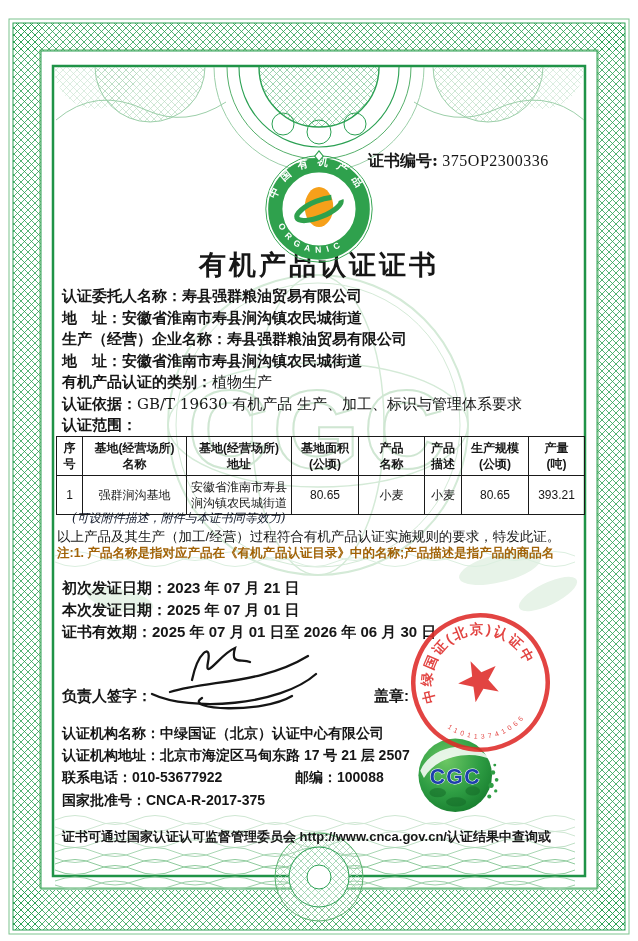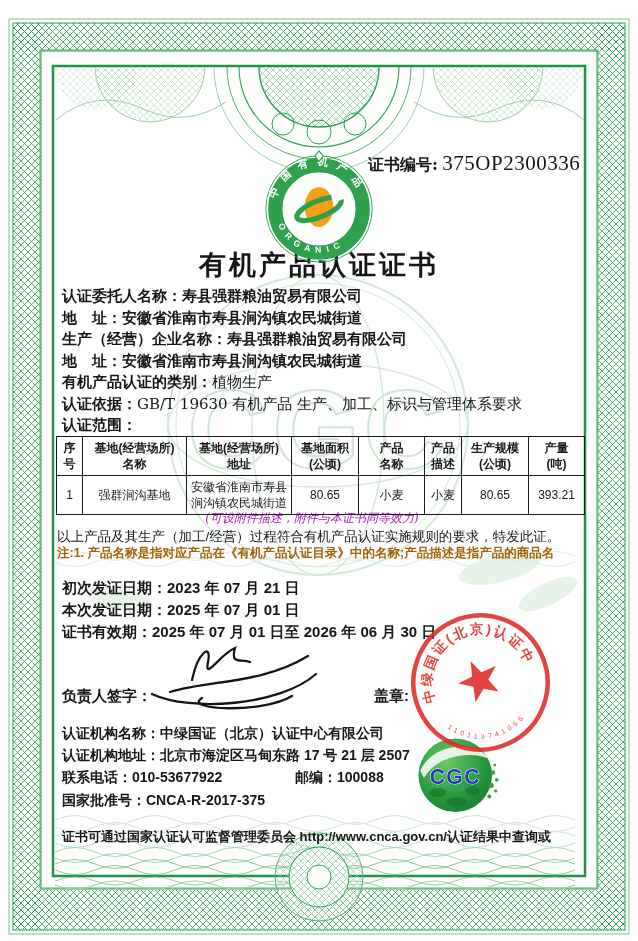--- a/index.html
+++ b/index.html
@@ -3,33 +3,33 @@
 <meta charset="utf-8">
 <style>
   html,body{margin:0;padding:0;background:#ffffff;}
   .sheet{position:relative;width:638px;height:941px;background:#fff;overflow:hidden;
          font-family:"Liberation Sans",sans-serif;color:#161616;}
   .abs{position:absolute;}
   svg.deco{position:absolute;left:0;top:0;z-index:0;}
   .content{position:absolute;left:0;top:0;width:638px;height:941px;z-index:2;}
   .certno{left:368px;top:151px;white-space:nowrap;}
   .certno .lbl{font-family:"DejaVu Serif",serif;font-weight:bold;font-size:16px;}
-  .certno .num{font-family:"Liberation Serif",serif;font-size:21px;letter-spacing:.5px;}
+  .certno .num{font-family:"Liberation Serif",serif;font-size:16px;letter-spacing:.5px;}
   .title{left:0;top:247px;width:638px;text-align:center;font-size:27px;font-weight:bold;letter-spacing:3px;}
   .fields{left:62px;top:285px;}
   .fields .line{height:21.5px;line-height:21.5px;white-space:nowrap;font-size:15px;}
   .lbl,.val{font-weight:bold;text-align:right;}
   .kai{font-family:"DejaVu Serif",serif;font-weight:normal;}
   table.scope{position:absolute;left:56px;top:436px;width:528px;border-collapse:collapse;table-layout:fixed;z-index:2;}
   table.scope th,table.scope td{border:1.6px solid #1a1a1a;text-align:center;vertical-align:middle;
         font-size:12px;white-space:pre-line;line-height:16px;padding:2px 1px;background:transparent;}
   table.scope th{font-weight:bold;height:34px;}
   table.scope td{height:34px;}
-  .attach{left:48px;top:510px;width:528px;text-align:center;font-size:12px;
-          font-family:"DejaVu Serif",serif;font-style:italic;color:#a21caf;}
+  .attach{left:72px;top:510px;width:528px;text-align:left;font-size:12px;
+          font-family:"DejaVu Serif",serif;font-style:italic;color:#0f172a;}
   .statement{left:57px;top:528px;font-size:13.5px;font-weight:normal;white-space:nowrap;}
   .notes{left:57px;top:546px;font-size:12.5px;font-weight:bold;line-height:15.5px;color:#a16207;}
   .dates{left:62px;top:577px;}
   .dates .line{height:22px;line-height:22px;font-size:15px;white-space:nowrap;}
   .signlbl{left:62px;top:687px;font-size:15px;font-weight:bold;}
   .seallbl{left:374px;top:687px;font-size:15px;font-weight:bold;}
   .org{left:62px;top:722px;width:520px;}
   .org .line{position:relative;height:22px;line-height:22px;font-size:14px;white-space:nowrap;}
   .org .pair2{position:absolute;left:233px;top:0;}
   .approval{left:62px;top:792px;font-size:14px;font-weight:bold;white-space:nowrap;}

